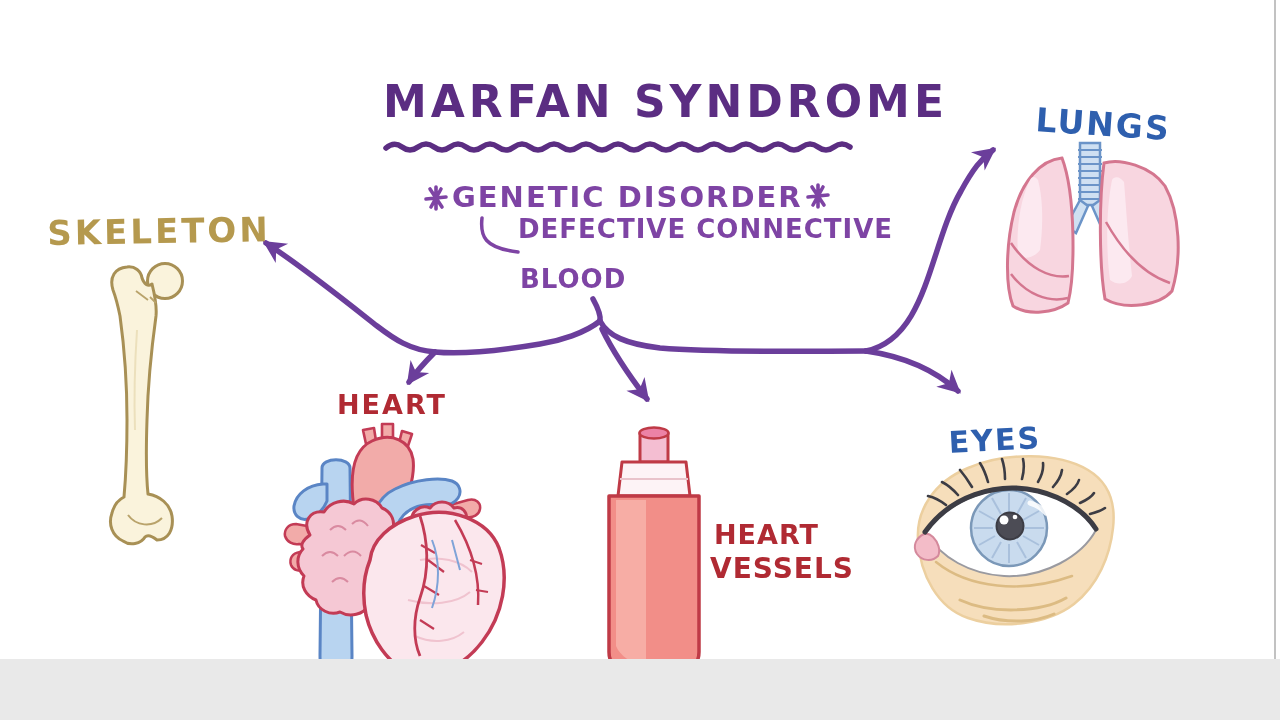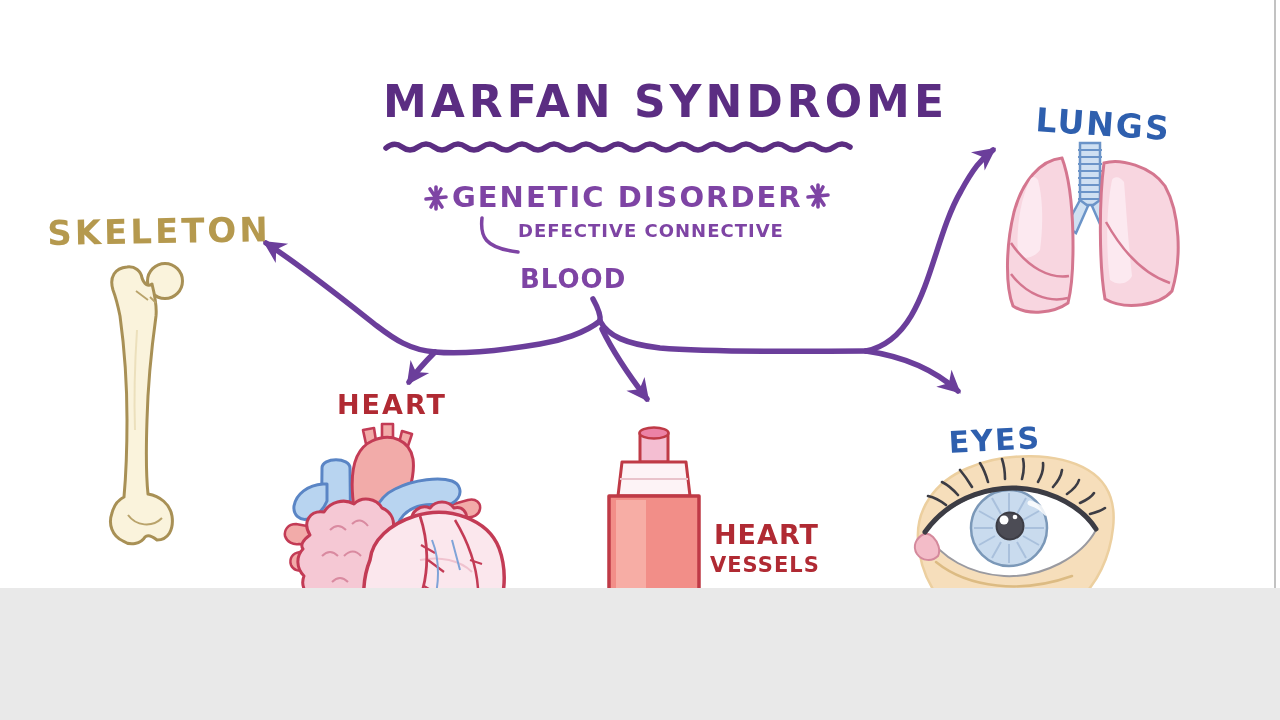--- a/index.html
+++ b/index.html
@@ -3,41 +3,41 @@
 <meta charset="utf-8">
 <style>
   :root{
     --title_purple:#5b2d82; --subtitle_purple:#7e44a4; --arrow_purple:#6b3e9b;
     --skeleton_gold:#b5994e; --organ_blue:#2e5fae; --organ_red:#b02a33;
     --background:#ffffff;
   }
   html,body{margin:0;padding:0;}
   body{background:#e9e9e9;font-family:"DejaVu Sans",sans-serif;}
   .stage{
-    position:relative;width:1280px;height:588px;background:var(--background);
+    position:relative;width:1280px;height:659px;background:var(--background);
     overflow:hidden;margin:0 auto;
   }
   .art{position:absolute;left:0;top:0;width:1280px;height:720px;}
   .hand{
     position:absolute;font-weight:bold;line-height:1;white-space:nowrap;
     font-family:"DejaVu Sans",sans-serif;transform-origin:left top;
   }
   .t-title{left:383px;top:80px;width:498px;text-align:center;font-size:44px;
     letter-spacing:4px;color:var(--title_purple);}
   .t-subtitle{left:452px;top:183px;width:360px;text-align:left;font-size:29px;
     letter-spacing:2px;color:var(--subtitle_purple);}
-  .t-def1{left:518px;top:222px;font-size:18px;letter-spacing:1px;color:var(--subtitle_purple);}
+  .t-def1{left:518px;top:216px;font-size:26px;letter-spacing:1px;color:var(--subtitle_purple);}
   .t-def2{left:520px;top:266px;font-size:26px;letter-spacing:1px;color:var(--subtitle_purple);}
   .t-skeleton{left:47px;top:216px;font-size:34px;letter-spacing:3px;
     color:var(--skeleton_gold);transform:rotate(-1deg);}
   .t-lungs{left:1037px;top:103px;font-size:33px;letter-spacing:2px;
     color:var(--organ_blue);transform:rotate(4deg);}
   .t-heart{left:337px;top:391px;font-size:27px;letter-spacing:2px;color:var(--organ_red);}
   .t-blood1{left:714px;top:521px;font-size:27px;letter-spacing:1px;color:var(--organ_red);}
-  .t-blood2{left:710px;top:555px;font-size:21px;letter-spacing:1px;color:var(--organ_red);text-align:center;}
+  .t-blood2{left:710px;top:555px;font-size:28px;letter-spacing:1px;color:var(--organ_red);text-align:center;}
   .t-eyes{left:948px;top:428px;font-size:30px;letter-spacing:2px;
     color:var(--organ_blue);transform:rotate(-3deg);}
   .arrow{stroke:var(--arrow_purple);stroke-width:5.5;fill:none;
     stroke-linecap:round;stroke-linejoin:round;}
   .arrowhead{fill:var(--arrow_purple);}
   .underline{stroke:var(--title_purple);stroke-width:5.5;fill:none;stroke-linecap:round;}
   .bracket{stroke:var(--subtitle_purple);stroke-width:3.5;fill:none;stroke-linecap:round;}
   .asterisk{stroke:var(--subtitle_purple);stroke-width:3.6;stroke-linecap:round;}
 </style>
 </head>

